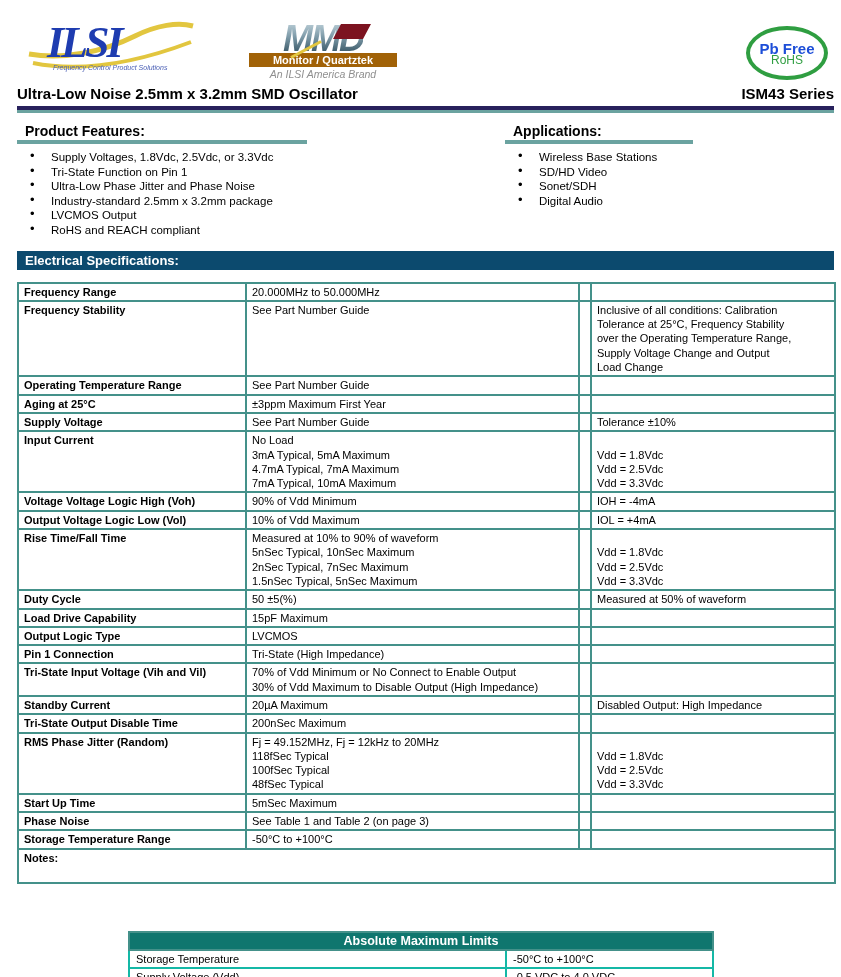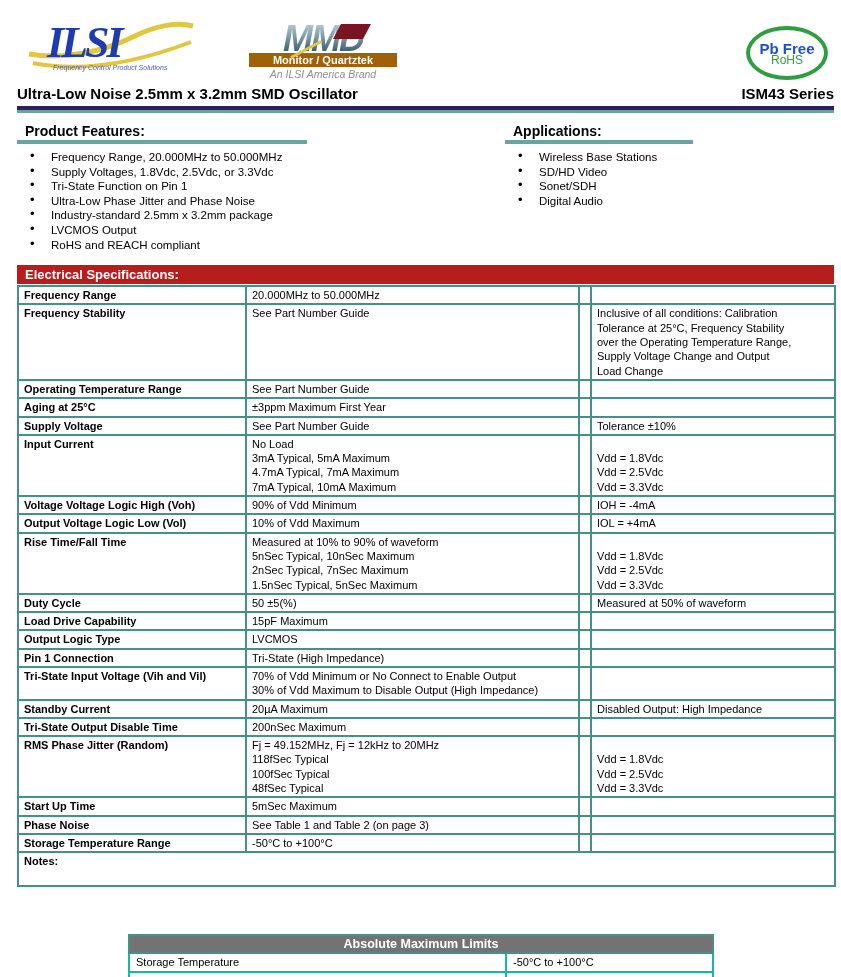--- a/index.html
+++ b/index.html
@@ -40,33 +40,33 @@
   .sec-heading{font-size:14px;font-weight:bold;margin:0 0 1px 8px;}
   .underbar{height:4px;background:#6ba3a0;}
   .features-col .underbar{width:290px;}
   .apps-col .underbar{width:188px;}
   ul.bullets{list-style:none;margin:6px 0 0 0;padding:0;font-size:11.5px;line-height:14.6px;}
   ul.bullets li{position:relative;padding-left:34px;}
   ul.bullets li::before{content:"\2022";position:absolute;left:13px;top:-1px;font-size:13px;}
 
   
   .elec-section{margin-top:13px;}
-  .bar{background:#b91c1c;color:#fff;font-weight:bold;font-size:13px;
+  .bar{background:#0c4a6e;color:#fff;font-weight:bold;font-size:13px;
     padding:2px 8px;box-sizing:border-box;width:817px;}
-  table.spec{border-collapse:collapse;table-layout:fixed;width:817px;margin-top:1px;}
+  table.spec{border-collapse:collapse;table-layout:fixed;width:817px;margin-top:12px;}
   table.spec td{border:2px solid #44918a;font-size:11px;line-height:14.3px;
     padding:1px 5px;vertical-align:top;white-space:pre-line;overflow:hidden;}
   td.param{font-weight:bold;}
   td.spacer{padding:0;}
   td.notes-cell{font-weight:bold;height:30px;}
 
   
   .abs-section{margin:47px 0 0 111px;}
   table.abs{border-collapse:collapse;table-layout:fixed;width:584px;}
-  table.abs th{background:#737373;color:#fff;font-weight:bold;font-size:12.5px;
+  table.abs th{background:#0f766e;color:#fff;font-weight:bold;font-size:12.5px;
     text-align:center;border:2px solid #44918a;padding:1px 4px;}
   table.abs td{border:2px solid #14b8a6;font-size:11px;line-height:14.3px;padding:1px 6px;vertical-align:top;}
 </style>
 </head>
 <body>
 
 <div class="page">
 
   <div class="header-row">
     <div class="ilsi-logo">
@@ -94,21 +94,20 @@
   </div>
   <div class="rule-navy"></div>
   <div class="rule-teal"></div>
 
   <div class="two-col">
     <div class="features-col">
       <div class="sec-heading">Product Features:</div>
       <div class="underbar"></div>
       <ul class="bullets">
 
-      <li>Frequency Range, 20.000MHz to 50.000MHz</li>
           <li>Supply Voltages, 1.8Vdc, 2.5Vdc, or 3.3Vdc</li>
           <li>Tri-State Function on Pin 1</li>
           <li>Ultra-Low Phase Jitter and Phase Noise</li>
           <li>Industry-standard 2.5mm x 3.2mm package</li>
           <li>LVCMOS Output</li>
           <li>RoHS and REACH compliant</li>
         </ul>
     </div>
     <div class="apps-col">
       <div class="sec-heading">Applications:</div>

